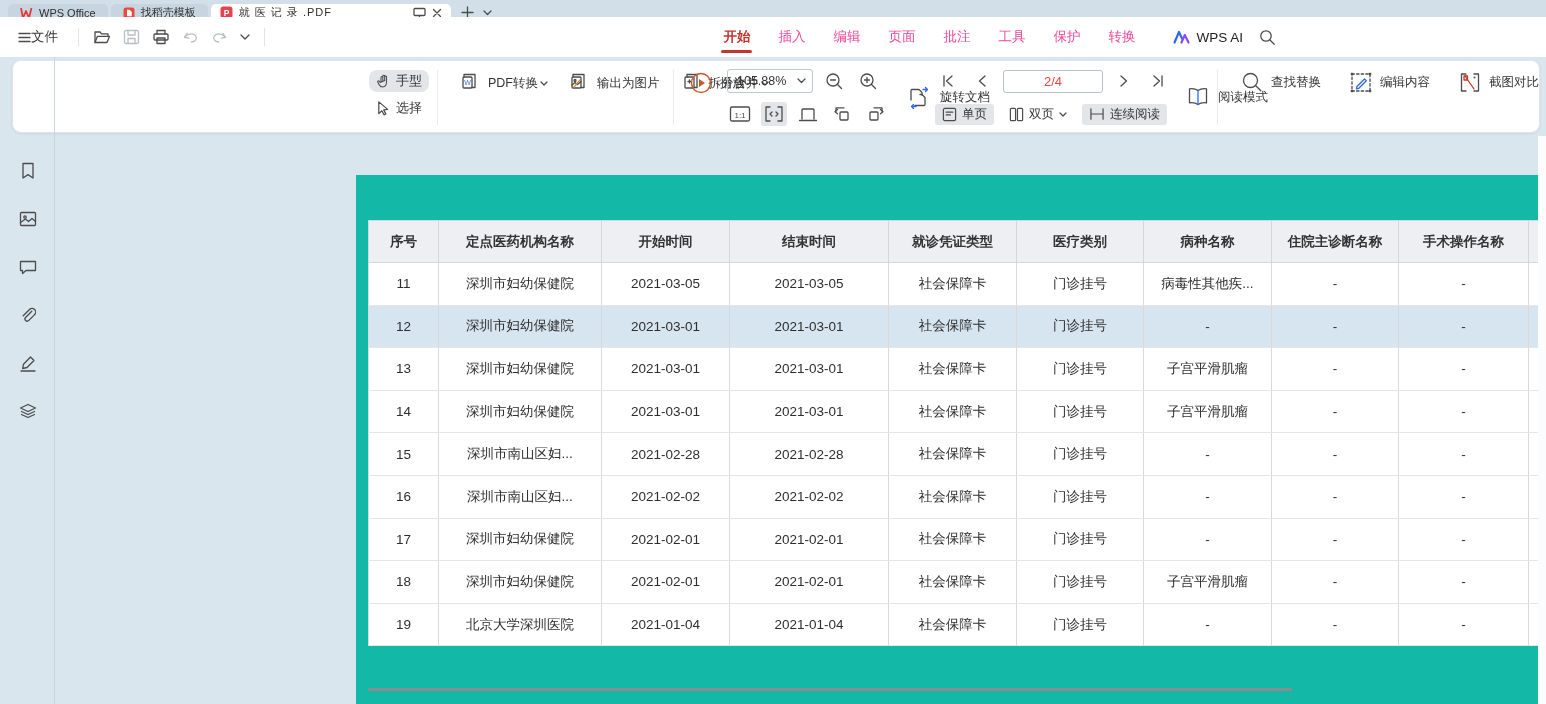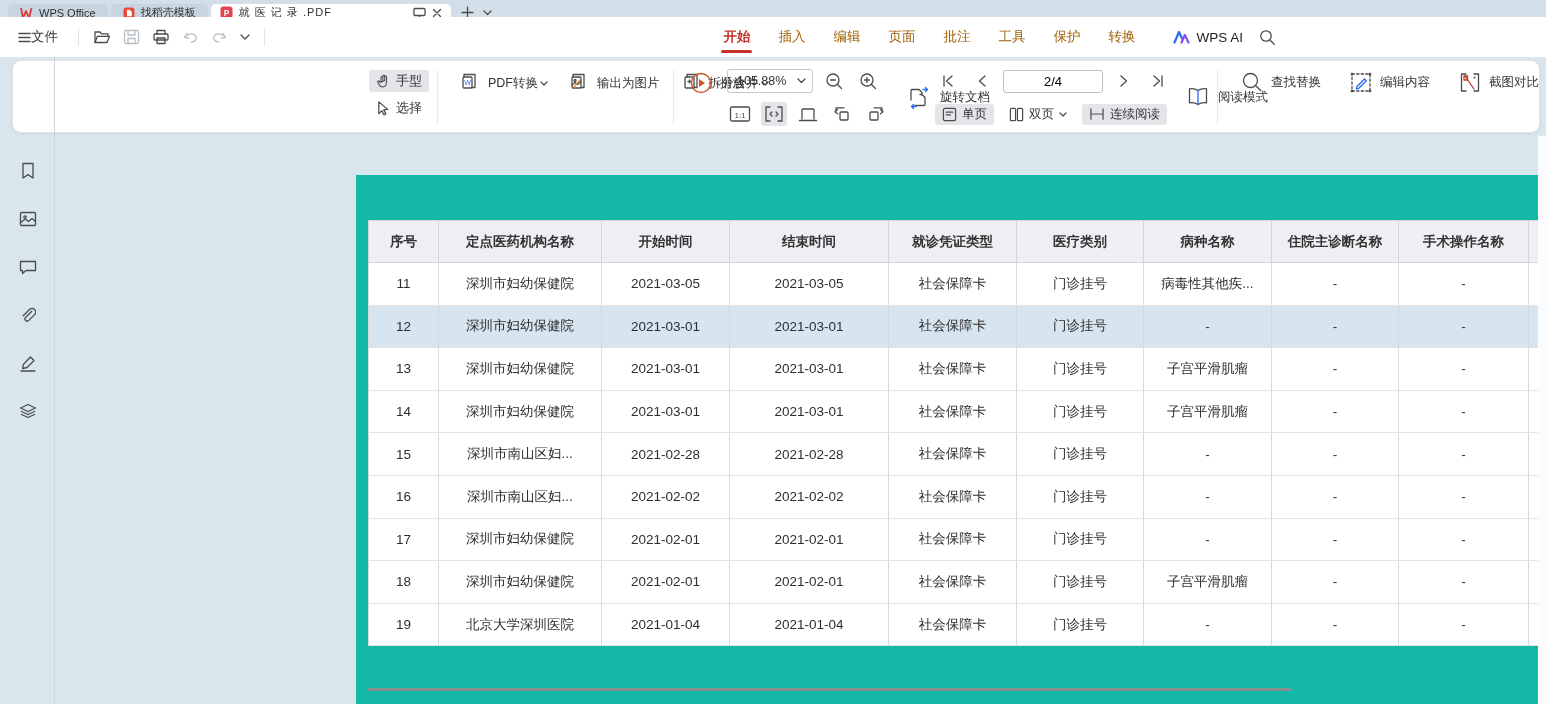--- a/index.html
+++ b/index.html
@@ -22,57 +22,57 @@
   .tabctl { display:flex; align-items:center; gap:9px; margin-left:10px; height:17px; }
 
   
   .menubar { position:absolute; top:17px; left:0; right:0; height:40px;
     background:#ffffff; display:flex; align-items:center; padding:0 18px; font-size:13.5px; }
   .mb-file { display:flex; align-items:center; margin-right:12px; cursor:default; }
   .vsep { width:1px; height:18px; background:#e1e4e7; margin:0 8px; }
   .mb-ic { padding:3px 6px; border-radius:3px; }
   .mb-spacer { flex:1; }
   .mtabs { display:flex; align-items:center; }
-  .mtab { padding:0 14px; line-height:40px; cursor:default; color:#a16207; }
+  .mtab { padding:0 14px; line-height:40px; cursor:default; color:#ec4899; }
   .mtab.active { color:#c5342c; font-weight:bold; position:relative; }
   .mtab.active::after { content:""; position:absolute; left:12px; right:12px; bottom:4px;
     height:3px; background:#c5342c; border-radius:2px; }
   .wpsai { display:flex; align-items:center; gap:6px; margin:0 16px 0 24px; font-size:13.5px; color:#222; }
   .mb-search { margin-right:252px; }
 
   
   .main { position:absolute; top:57px; left:0; right:0; bottom:0; background:#d9e6ee; }
 
   
   .card { position:absolute; top:3px; left:12px; width:1528px; height:73px;
     background:#fff; border:1px solid #e0e4e7; border-radius:9px;
     box-shadow:0 1px 3px rgba(40,60,80,.08); font-size:12.5px; color:#333; }
   .card .sep { position:absolute; top:9px; width:1px; height:55px; background:#e7eaec; }
   .pill { background:#e3e5e8; border-radius:3px; }
 
   .g-hand { position:absolute; left:356px; top:9px; display:flex; flex-direction:column; gap:5px; font-size:13px; }
-  .g-hand .opt { display:flex; align-items:center; gap:5px; padding:2px 7px; border-radius:3px; }
+  .g-hand .opt { display:flex; align-items:center; gap:5px; padding:2px 7px; border-radius:8px; }
 
   .g-conv { position:absolute; left:440px; top:8px; display:flex; gap:10px; }
   .vbtn { display:flex; flex-direction:row; align-items:center; gap:7px; padding:2px 4px; }
   .vbtn .lbl { display:flex; align-items:center; gap:2px; white-space:nowrap; }
 
   .g-play { position:absolute; left:672px; top:8px; }
 
   .g-zoom { position:absolute; left:714px; top:7px; display:flex; gap:14px; }
   .zcol { display:flex; flex-direction:column; gap:7px; }
   .zrow { display:flex; align-items:center; gap:8px; height:26px; }
   .zbox { width:86px; height:24px; border:1px solid #c2c9ce; border-radius:3px;
     display:flex; align-items:center; padding:0 6px 0 9px; font-size:12.5px; gap:6px; }
   .zbox span { flex:1; }
   .sq { width:26px; height:24px; display:flex; align-items:center; justify-content:center; border-radius:3px; }
 
   .g-page { position:absolute; left:922px; top:7px; display:flex; gap:10px; }
   .pgin { width:100px; height:23px; border:1px solid #b9c0c6; border-radius:3px;
-    text-align:center; font-size:13px; color:#000000; outline:none;
+    text-align:center; font-size:13px; color:#ef4444; outline:none;
     font-family:"Liberation Sans",sans-serif; background:#fff; }
   .mode { display:flex; align-items:center; gap:5px; padding:2px 7px; border-radius:3px; white-space:nowrap; }
 
   .g-right { position:absolute; left:1224px; top:8px; display:flex; gap:20px; align-items:flex-start; }
   .trcol { display:flex; flex-direction:column; gap:9px; margin-left:4px; }
   .trrow { display:flex; align-items:center; gap:5px; white-space:nowrap; }
 
   
   .side { position:absolute; left:0; top:0; bottom:0; width:55px; border-right:1px solid #c9d6de; }
   .side-icons { position:absolute; top:101px; left:0; width:55px;

